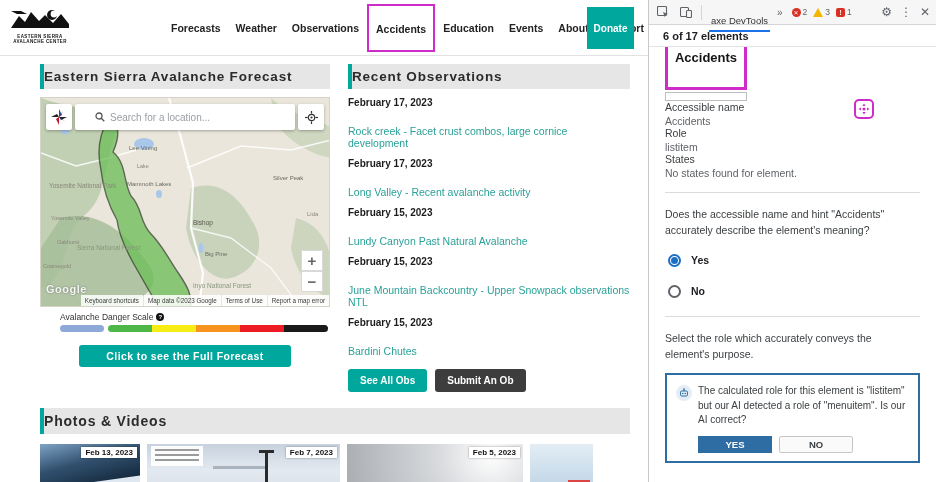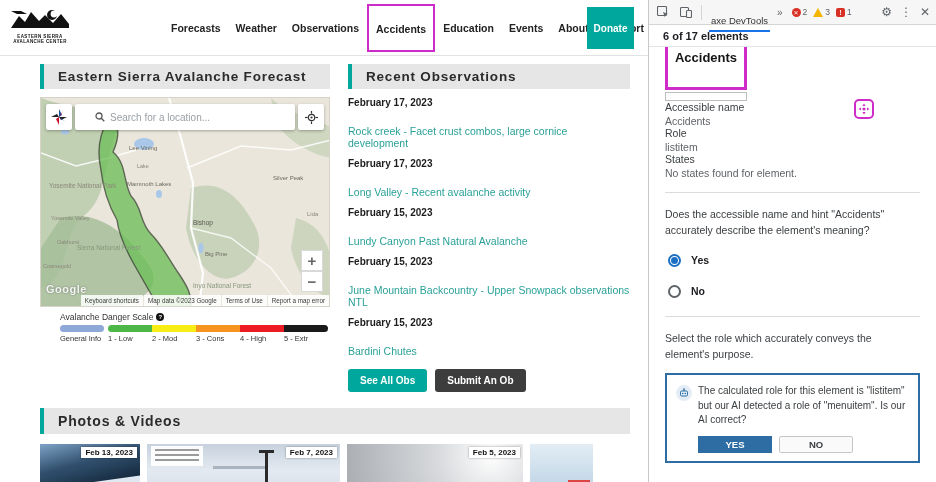--- a/index.html
+++ b/index.html
@@ -17,21 +17,21 @@
   .hl-box { border:2px solid #cf2bc8; padding:13px 7px; margin:-13px -7px; }
   .donate-btn { position:absolute; right:14px; top:7px; width:47px; height:42px; background:#00a79d; color:#fff;
     font-size:10px; font-weight:bold; display:flex; align-items:center; justify-content:center; cursor:pointer; }
 
   .content { position:relative; padding:8px 18px 0 40px; }
   .cols { display:flex; gap:18px; }
   .col-left { width:290px; flex:none; }
   .col-right { flex:1; min-width:0; }
 
   .section-header { background:#e6e6e6; border-left:4px solid #00a79d; font-size:13.5px; font-weight:bold;
-    color:#2b2b2b; letter-spacing:.8px; padding:5px 0 5px 14px; margin-bottom:8px; }
+    color:#2b2b2b; letter-spacing:.8px; padding:5px 0 5px 0; margin-bottom:8px; }
 
   
   .map { position:relative; width:290px; height:210px; border:1px solid #d7d3c8; background:#eae6db; overflow:hidden; }
   .map-overlay { position:absolute; left:5px; right:5px; top:6px; height:26px; display:flex; gap:3px; z-index:3; }
   .map-logo { width:26px; height:26px; background:#fff; border-radius:2px; box-shadow:0 1px 3px rgba(0,0,0,.3);
     display:flex; align-items:center; justify-content:center; flex:none; }
   .map-search { flex:1; height:26px; background:#fff; border-radius:2px; box-shadow:0 1px 3px rgba(0,0,0,.3);
     display:flex; align-items:center; padding:0 20px; gap:5px; }
   .map-search input { border:none; outline:none; flex:1; font-size:10px; color:#444; font-family:"Liberation Sans",sans-serif; }
   .map-search input::placeholder { color:#9aa0a6; }
@@ -274,30 +274,23 @@
               <span class="help-icon">?</span>
             </div>
             <div class="danger-bar">
               <span class="seg first" style="background-color: rgb(142, 168, 216);"></span>
               <span class="seg rest" style="background-color: rgb(77, 184, 72);"></span>
               <span class="seg rest" style="background-color: rgb(247, 236, 19);"></span>
               <span class="seg rest" style="background-color: rgb(247, 148, 30);"></span>
               <span class="seg rest" style="background-color: rgb(237, 28, 36);"></span>
               <span class="seg rest" style="background-color: rgb(26, 26, 26);"></span>
             </div>
-            <div class="danger-labels">
-              <span>General Info</span>
-              <span>1 - Low</span>
-              <span>2 - Mod</span>
-              <span>3 - Cons</span>
-              <span>4 - High</span>
-              <span>5 - Extr</span>
-            </div>
-          </div>
-
+          </div>
+
+          <button class="full-forecast">Click to see the Full Forecast</button>
         </div>
 
         <div class="col-right">
           <div class="section-header">Recent Observations</div>
 
           <div class="obs-item">
             <div class="obs-date">February 17, 2023</div>
             <div class="obs-link">Rock creek - Facet crust combos, large cornice development</div>
           </div>
           <div class="obs-item">

